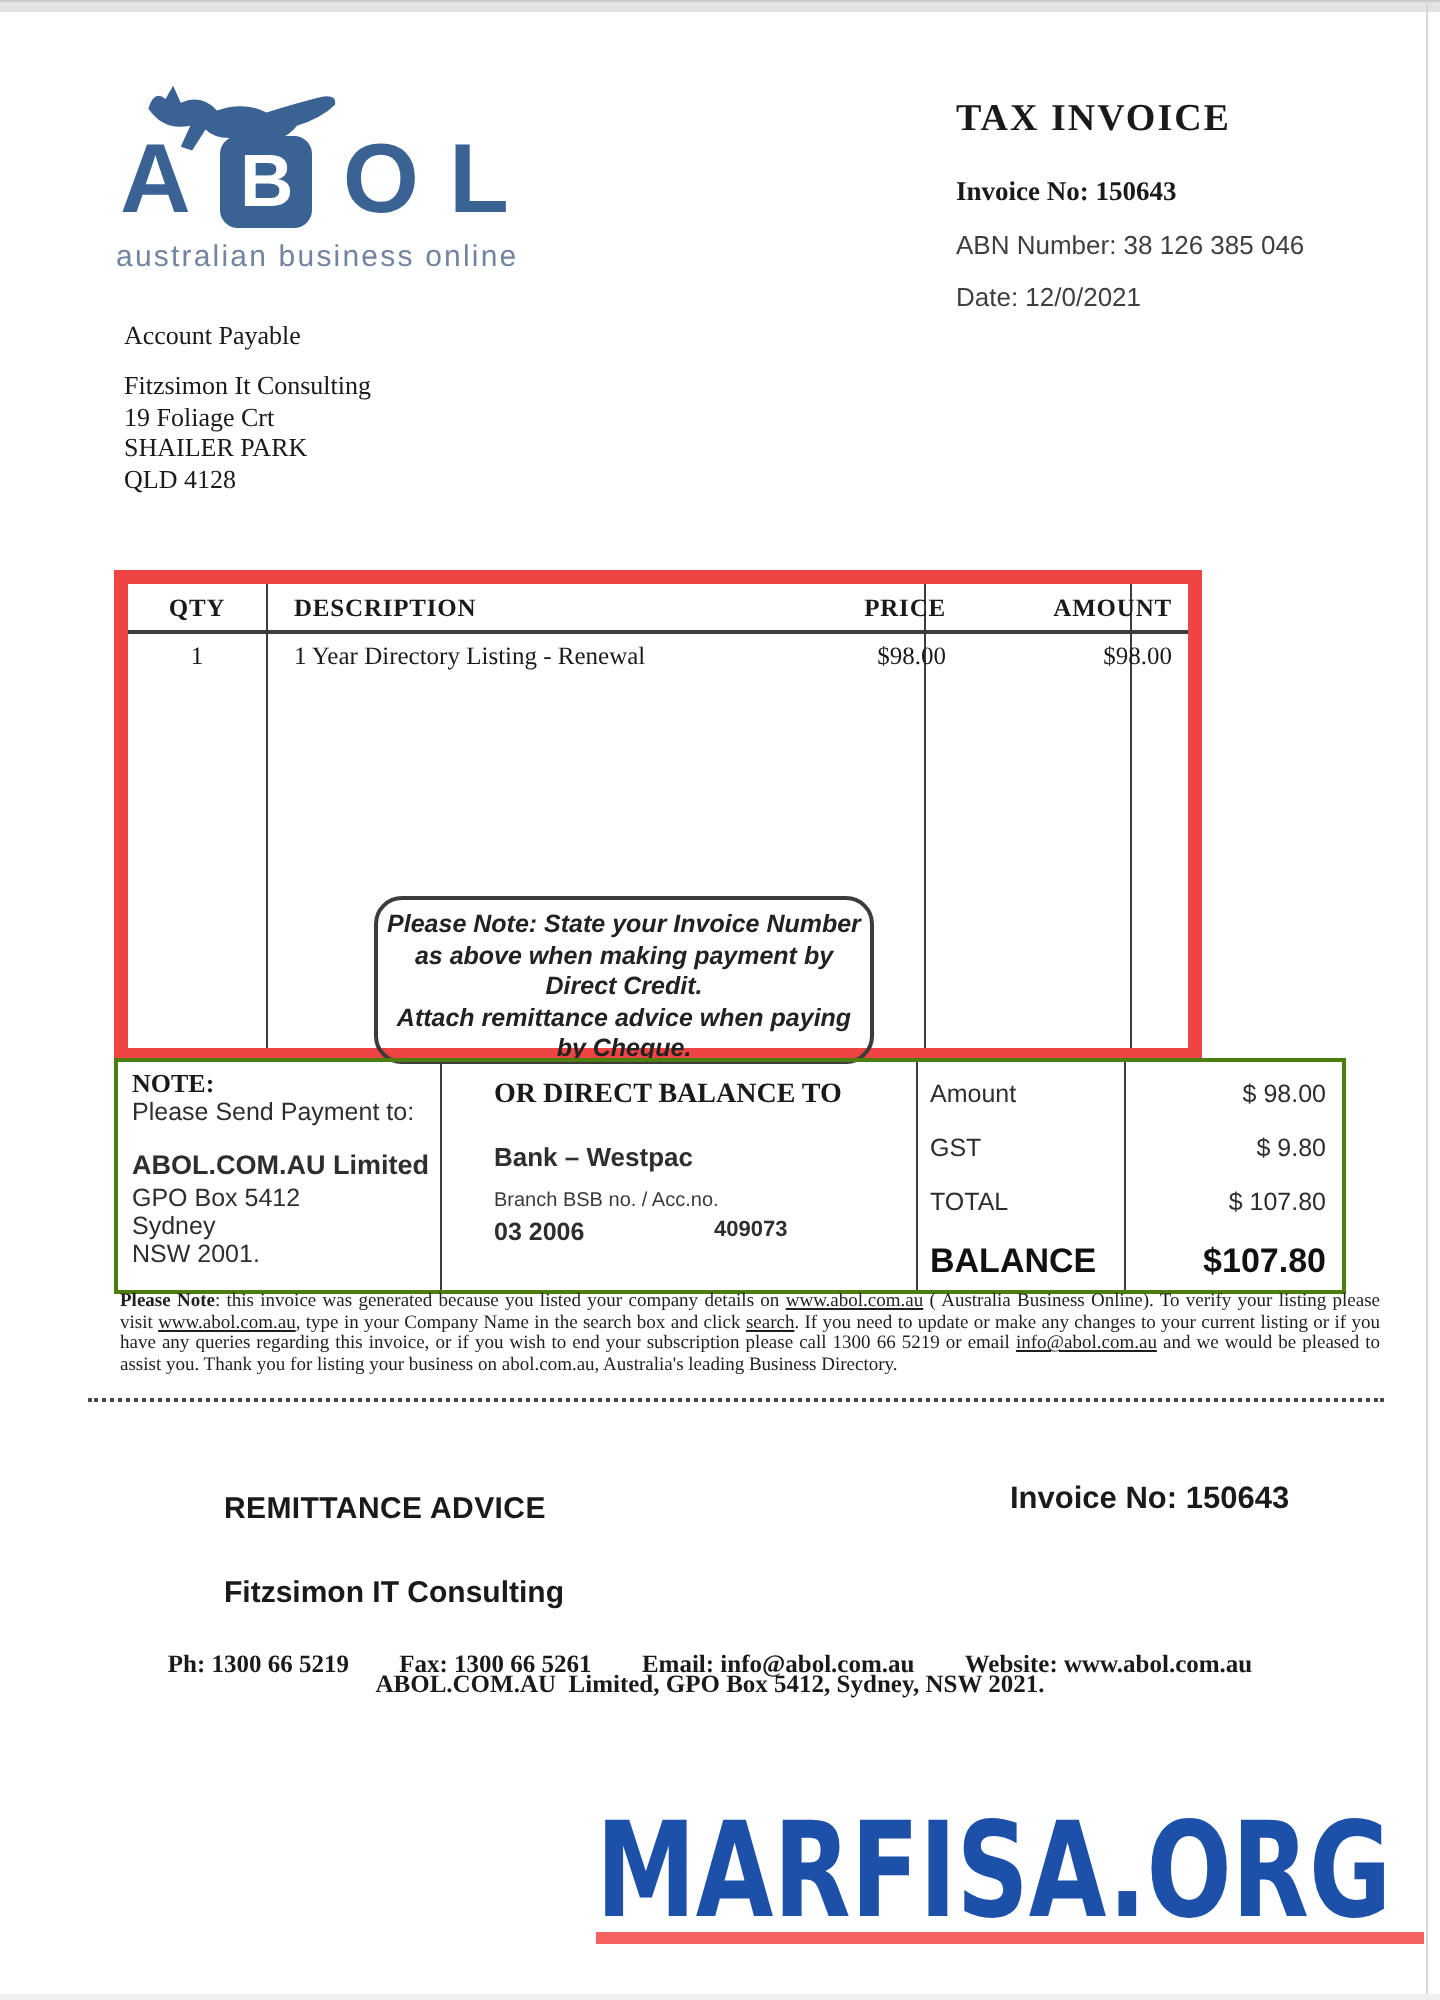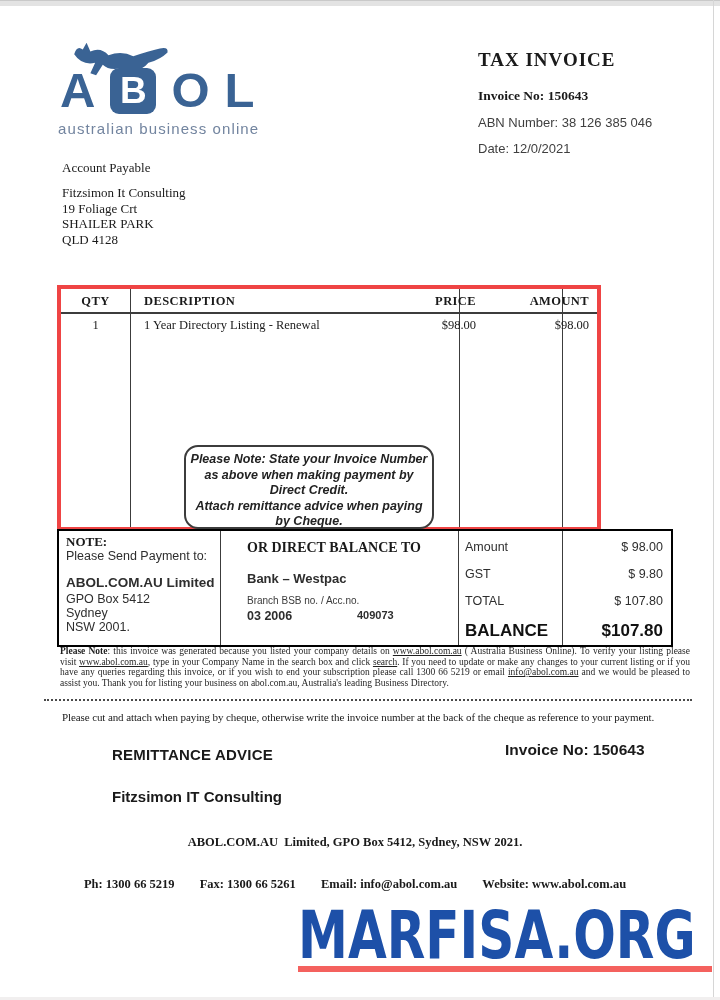--- a/index.html
+++ b/index.html
@@ -27,33 +27,33 @@
   .inv-no{position:absolute;left:478px;top:88px;font-weight:bold;font-size:13.5px;}
   .abn{position:absolute;left:478px;top:115px;font-size:13px;color:#3f3f3f;}
   .date{position:absolute;left:478px;top:141px;font-size:13px;color:#3f3f3f;}
 
   
   .acct{position:absolute;left:62px;top:160px;font-size:13px;}
   .addr{position:absolute;left:62px;top:185px;font-size:13px;line-height:15.5px;}
 
   
   .items-table{position:absolute;left:57px;top:285px;width:544px;height:246px;
-               border:4px solid #ef4444;box-sizing:border-box;}
+               border:7px solid #ef4444;box-sizing:border-box;}
   .vline{position:absolute;top:0;bottom:0;width:1px;background:#3c3c3c;}
   .hsep{position:absolute;left:0;right:0;top:23px;height:2px;background:#3c3c3c;}
   .th{position:absolute;top:5px;font-weight:bold;font-size:12.5px;letter-spacing:.4px;}
   .td{position:absolute;top:29px;font-size:12.5px;}
   .note-box{position:absolute;left:123px;top:156px;width:250px;height:84px;border:2px solid #3c3c3c;
             border-radius:14px;box-sizing:border-box;text-align:center;padding-top:5px;
             font-family:"Liberation Sans",sans-serif;font-weight:bold;font-style:italic;
             font-size:12.5px;line-height:15.5px;color:#222;}
 
   
   .pay{position:absolute;left:57px;top:529px;width:616px;height:118px;
-       border:2px solid #000000;box-sizing:border-box;}
+       border:2px solid #4d7c0f;box-sizing:border-box;}
   .pay .vline{background:#3c3c3c;}
   .p-note-label{position:absolute;left:7px;top:3px;font-weight:bold;font-size:13px;}
   .p-send{position:absolute;left:7px;top:18px;font-size:12.5px;color:#2e2e2e;}
   .p-company{position:absolute;left:7px;top:44px;font-weight:bold;font-size:13.5px;color:#2e2e2e;}
   .p-addr{position:absolute;left:7px;top:61px;font-size:12.5px;line-height:14px;color:#2e2e2e;}
   .p-dc-head{position:absolute;left:188px;top:9px;font-weight:bold;font-size:14px;}
   .p-bank{position:absolute;left:188px;top:40px;font-weight:bold;font-size:13px;color:#2e2e2e;}
   .p-bsb-label{position:absolute;left:188px;top:64px;font-size:10px;color:#3a3a3a;}
   .p-bsb{position:absolute;left:188px;top:78px;font-weight:bold;font-size:12.5px;color:#2e2e2e;}
   .p-acc{position:absolute;left:298px;top:78px;font-weight:bold;font-size:11px;color:#2e2e2e;}
@@ -68,21 +68,21 @@
   .fp-link{text-decoration:underline;}
 
   .dotted{position:absolute;left:44px;top:699px;width:648px;border-top:2px dotted #4a4a4a;}
   .cut-note{position:absolute;left:62px;top:711px;font-size:11px;letter-spacing:-.1px;white-space:nowrap;}
 
   .remit-title{position:absolute;left:112px;top:746px;font-weight:bold;font-size:15px;letter-spacing:.2px;}
   .remit-inv{position:absolute;left:505px;top:741px;font-weight:bold;font-size:15.5px;}
   .remit-cust{position:absolute;left:112px;top:788px;font-weight:bold;font-size:15px;}
 
   .f-line1{position:absolute;left:0;right:10px;top:835px;text-align:center;font-weight:bold;font-size:12.5px;}
-  .f-line2{position:absolute;left:0;right:10px;top:877px;text-align:center;font-weight:bold;font-size:12.5px;}
+  .f-line2{position:absolute;left:0;right:10px;top:825px;text-align:center;font-weight:bold;font-size:12.5px;}
   .f-seg{display:inline-block;margin:0 11px;}
 
   
   .marfisa{position:absolute;left:298px;top:906px;font-family:"DejaVu Sans",sans-serif;
            font-weight:bold;font-size:66px;line-height:60px;color:#1d50a8;white-space:nowrap;
            transform:scaleX(0.76);transform-origin:0 0;}
   .marfisa-underline{position:absolute;left:298px;top:966px;width:414px;height:6px;background:#f4615e;}
 </style>
 </head>
 <body>
@@ -175,21 +175,20 @@
     <div class="t-value sans" style="top:36px;">$ 9.80</div>
     <div class="t-value sans" style="top:63px;">$ 107.80</div>
     <div class="t-value sans t-bold" style="top:90px;">$107.80</div>
   </div>
 
   <div class="fine">
     <span class="fp-bold">Please Note</span><span>: this invoice was generated because you listed your company details on </span><span class="fp-link">www.abol.com.au</span><span> ( Australia Business Online). To verify your listing please visit </span><span class="fp-link">www.abol.com.au</span><span>, type in your Company Name in the search box and click </span><span class="fp-link">search</span><span>. If you need to update or make any changes to your current listing or if you have any queries regarding this invoice, or if you wish to end your subscription please call 1300 66 5219 or email </span><span class="fp-link">info@abol.com.au</span><span> and we would be pleased to assist you. Thank you for listing your business on abol.com.au, Australia's leading Business Directory.</span>
   </div>
 
   <div class="dotted"></div>
-  <div class="cut-note">Please cut and attach when paying by cheque, otherwise write the invoice number at the back of the cheque as reference to your payment.</div>
   <div class="remit-title sans">REMITTANCE ADVICE</div>
   <div class="remit-inv sans">Invoice No: 150643</div>
   <div class="remit-cust sans">Fitzsimon IT Consulting</div>
 
   <div class="f-line1">ABOL.COM.AU&nbsp; Limited, GPO Box 5412, Sydney, NSW 2021.</div>
   <div class="f-line2">
     <span class="f-seg">Ph: 1300 66 5219</span>
     <span class="f-seg">Fax: 1300 66 5261</span>
     <span class="f-seg">Email: info@abol.com.au</span>
     <span class="f-seg">Website: www.abol.com.au</span>

